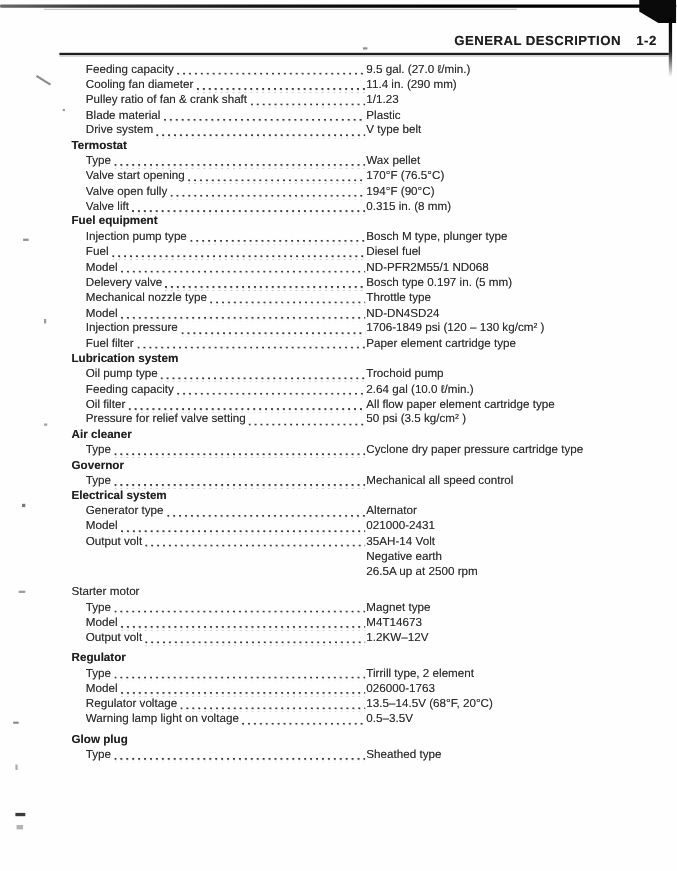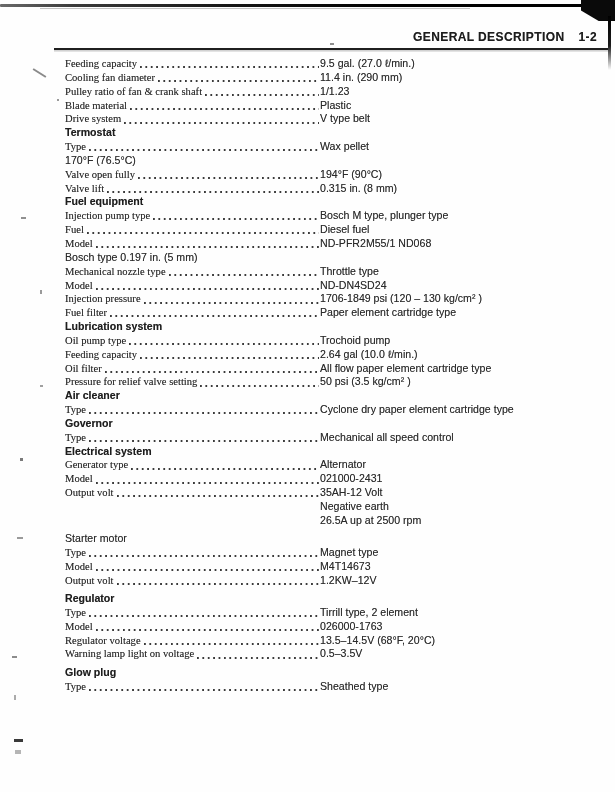--- a/index.html
+++ b/index.html
@@ -44,21 +44,21 @@
   
   .spec-list {
     position:absolute; top:57px; left:65px; width:544px;
     font-size:10.6px; line-height:13.85px;
     text-shadow:0 0 0.3px rgba(40,40,40,0.5);
   }
   .section-title { font-weight:bold; color:#1e1e1e; }
   .section-title.plain { font-weight:normal; color:#2b2b2b; }
   .gap { margin-top:4.5px; }
   .row { display:flex; }
-  .row .left { flex:0 0 auto; width:255px; display:flex; overflow:hidden;font-family:Liberation Serif, serif; }
+  .row .left { flex:0 0 auto; width:255px; margin-left:13px; display:flex; overflow:hidden; }
   .label { white-space:nowrap; }
   .dots {
     flex:1 1 auto; margin-left:3px; margin-right:1px;
     background-image:radial-gradient(circle at 1px 1px,#3a3a3a 0.85px,rgba(0,0,0,0) 1.15px);
     background-size:5.4px 4px; background-repeat:repeat-x; background-position:0 9.2px;
   }
   .value { white-space:nowrap; }
 
   
   .speck { position:absolute; display:block; }
@@ -116,20 +116,24 @@
       </div>
       <div class="section-title">Termostat</div>
       <div class="row">
         <div class="left">
           <span class="label">Type</span>
           <span class="dots"></span>
         </div>
         <span class="value">Wax pellet</span>
       </div>
       <div class="row">
+        <div class="left">
+          <span class="label">Valve start opening</span>
+          <span class="dots"></span>
+        </div>
         <span class="value">170°F (76.5°C)</span>
       </div>
       <div class="row">
         <div class="left">
           <span class="label">Valve open fully</span>
           <span class="dots"></span>
         </div>
         <span class="value">194°F (90°C)</span>
       </div>
       <div class="row">
@@ -155,20 +159,24 @@
         <span class="value">Diesel fuel</span>
       </div>
       <div class="row">
         <div class="left">
           <span class="label">Model</span>
           <span class="dots"></span>
         </div>
         <span class="value">ND-PFR2M55/1 ND068</span>
       </div>
       <div class="row">
+        <div class="left">
+          <span class="label">Delevery valve</span>
+          <span class="dots"></span>
+        </div>
         <span class="value">Bosch type 0.197 in. (5 mm)</span>
       </div>
       <div class="row">
         <div class="left">
           <span class="label">Mechanical nozzle type</span>
           <span class="dots"></span>
         </div>
         <span class="value">Throttle type</span>
       </div>
       <div class="row">
@@ -220,21 +228,21 @@
           <span class="dots"></span>
         </div>
         <span class="value">50 psi (3.5 kg/cm² )</span>
       </div>
       <div class="section-title">Air cleaner</div>
       <div class="row">
         <div class="left">
           <span class="label">Type</span>
           <span class="dots"></span>
         </div>
-        <span class="value">Cyclone dry paper element cartridge type</span>
+        <span class="value">Cyclone dry paper pressure cartridge type</span>
       </div>
       <div class="section-title">Governor</div>
       <div class="row">
         <div class="left">
           <span class="label">Type</span>
           <span class="dots"></span>
         </div>
         <span class="value">Mechanical all speed control</span>
       </div>
       <div class="section-title">Electrical system</div>
@@ -250,21 +258,21 @@
           <span class="label">Model</span>
           <span class="dots"></span>
         </div>
         <span class="value">021000-2431</span>
       </div>
       <div class="row">
         <div class="left">
           <span class="label">Output volt</span>
           <span class="dots"></span>
         </div>
-        <span class="value">35AH-12 Volt</span>
+        <span class="value">35AH-14 Volt</span>
       </div>
       <div class="row">
         <div class="left"></div>
         <span class="value">Negative earth</span>
       </div>
       <div class="row">
         <div class="left"></div>
         <span class="value">26.5A up at 2500 rpm</span>
       </div>
       <div class="section-title plain gap">Starter motor</div>

